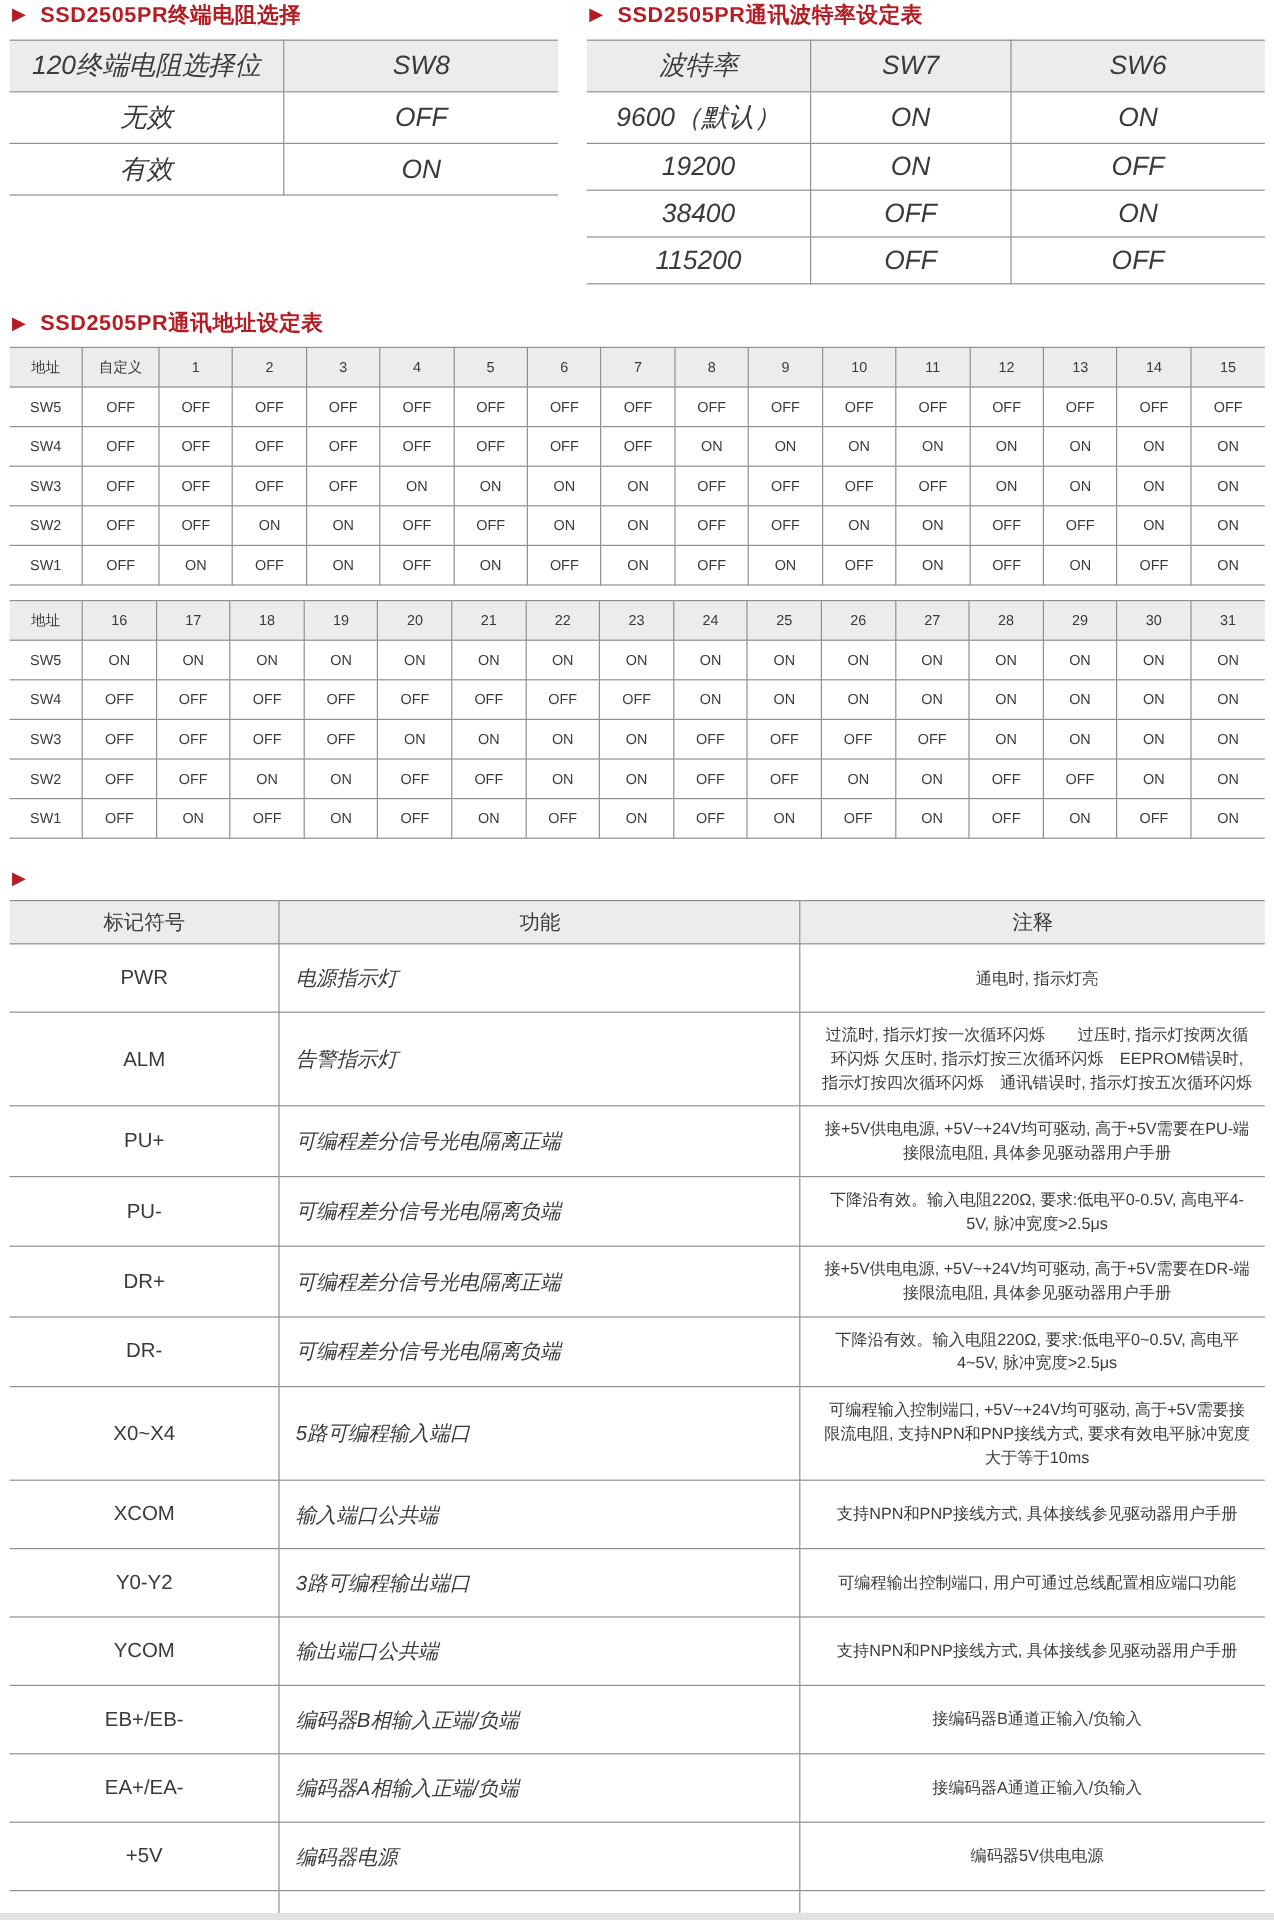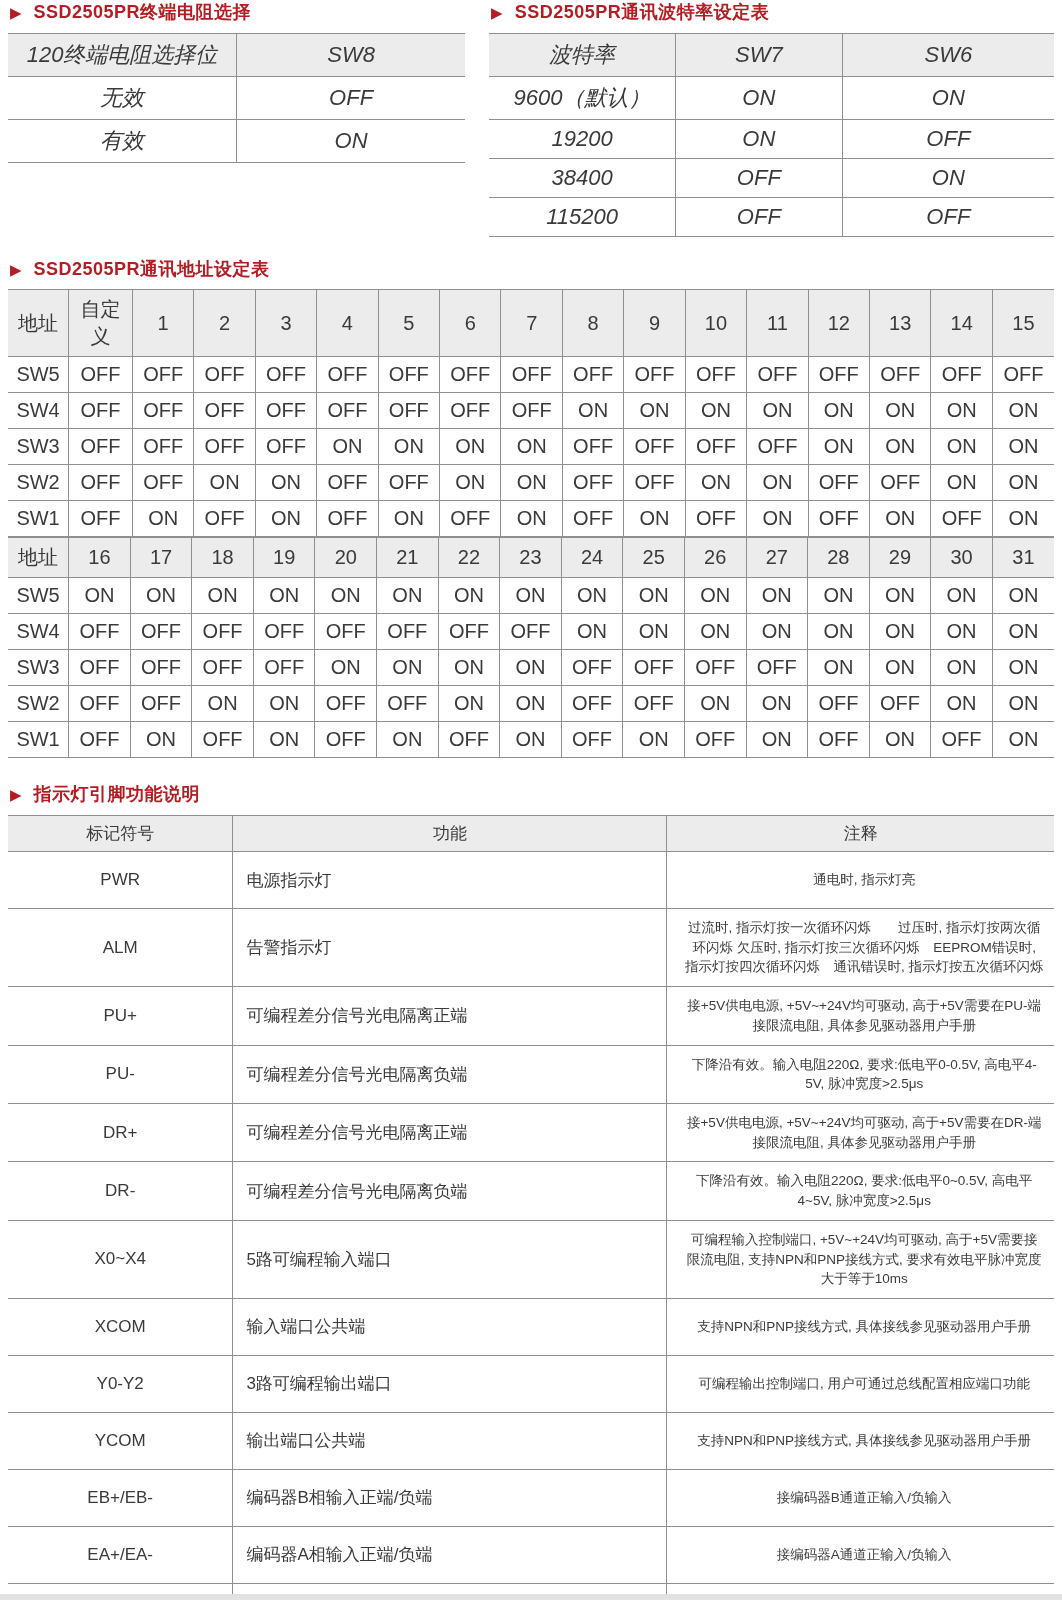--- a/index.html
+++ b/index.html
@@ -32,29 +32,29 @@
   
   .top-row{display:flex;align-items:flex-start;}
   .col-terminal{width:458px;}
   .col-baud{width:566px;margin-left:24px;}
   .col-terminal table.dt,.col-baud table.dt{font-size:22px;font-style:italic;}
   .col-terminal td,.col-terminal th{height:20px;}
   .col-baud td,.col-baud th{height:19px;}
 
   
   .addr-section{margin-top:22px;}
-  .addr-section table.dt{font-size:20px;margin-bottom:0;}
+  .addr-section table.dt{font-size:12px;margin-bottom:12px;}
   .addr-section td,.addr-section th{padding:5px 1px;height:20px;}
 
   
   .pins-section{margin-top:26px;}
   table.pins{font-size:17px;}
   table.pins thead th{height:22px;}
   table.pins td:nth-child(1){padding:18px 4px;}
-  table.pins td:nth-child(2){text-align:left;padding:10px 8px 10px 13px;}
+  table.pins td:nth-child(2){text-align:left;padding:10px 8px 10px 13px;font-style:italic;}
   table.pins td:nth-child(3){
     text-align:center;font-size:13.5px;line-height:1.46;
     padding:9px 10px 9px 17px;color:#3c3c3c;
   }
   
   table.pins td.m-sym{height:28px;}
   table.pins td.m-func{
     text-align:left;vertical-align:top;padding:15px 8px 0 13px;
     border-right:none;border-bottom:2px solid var(--line);
   }
@@ -399,21 +399,20 @@
             <td>OFF</td>
             <td>ON</td>
           </tr>
         </tbody>
     </table>
   </div>
 
   <div class="pins-section">
     <div class="sec-title">
       <span class="bullet">▶</span>
-      <span class="txt">指示灯引脚功能说明</span>
     </div>
     <table class="dt pins">
       <colgroup>
           <col style="width:21.5%">
           <col style="width:41.5%">
           <col style="width:37%">
         </colgroup>
       <thead>
           <tr>
             <th>标记符号</th>

